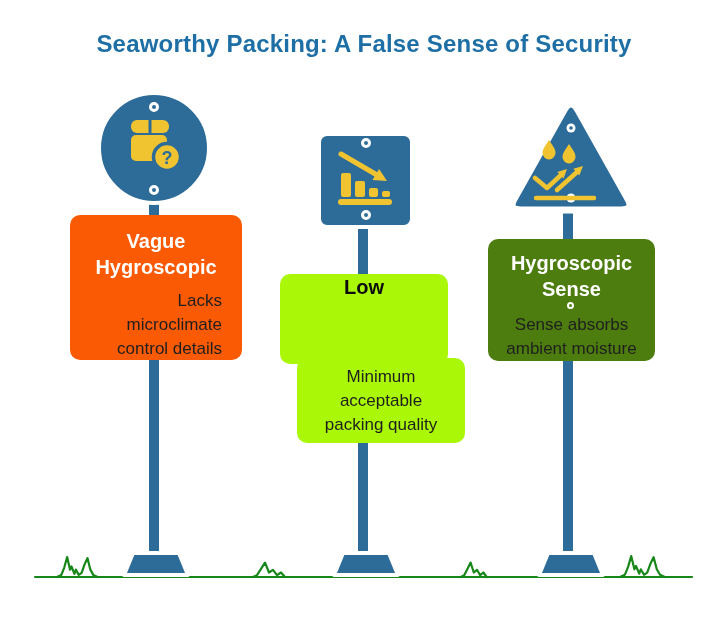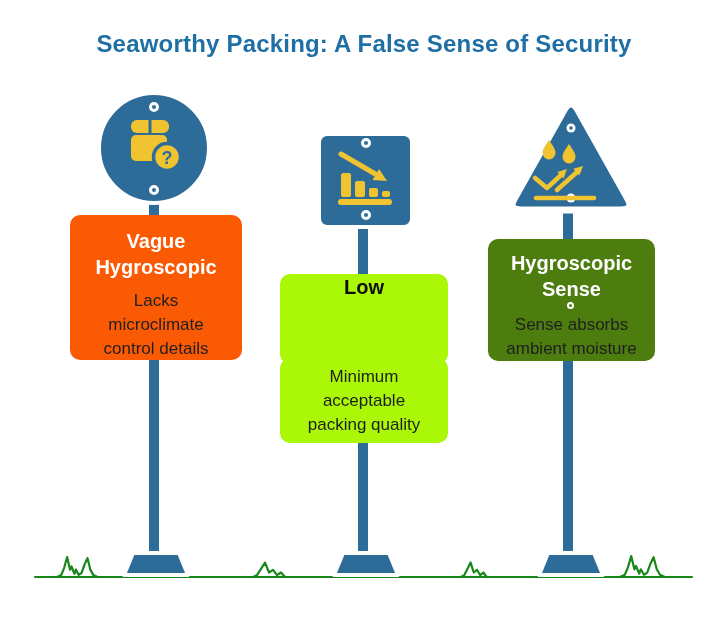--- a/index.html
+++ b/index.html
@@ -80,21 +80,21 @@
     <rect x="5" y="18" width="36" height="26" rx="5" fill="#f0c330"></rect>
     <circle cx="41" cy="40" r="13.5" fill="#f0c330" stroke="#2d6c99" stroke-width="3.5"></circle>
     <text x="41" y="46.5" text-anchor="middle" font-family="Liberation Sans, sans-serif" font-size="18" font-weight="bold" fill="#2d6c99">?</text>
   </svg>
 
   <div class="panel panel-orange" style="background-color: rgb(251, 90, 5);">
     <h2 style="color: rgb(255, 255, 255);">
       <span>Vague</span>
       <span>Hygroscopic</span>
     </h2>
-    <p style="color: rgb(31, 31, 31);">Lacks microclimate control details</p>
+    <p style="color: rgb(31, 31, 31); text-align: right;">Lacks microclimate control details</p>
   </div>
 
   <div class="sign-square" style="background-color: rgb(45, 108, 153);"></div>
   <div class="screw" style="left:361px;top:138px;"></div>
   <div class="screw" style="left:361px;top:210px;"></div>
   <svg class="icon-abs" style="left:335px;top:148px;" width="60" height="60" viewBox="0 0 60 60">
     <g fill="#f0c330">
       <rect x="3" y="51" width="54" height="6" rx="3"></rect>
       <rect x="6" y="25" width="10" height="24" rx="2"></rect>
       <rect x="20" y="33" width="10" height="16" rx="2"></rect>
@@ -103,21 +103,21 @@
       <polygon points="52,33 37.5,32.1 44.1,20.9"></polygon>
     </g>
     <path d="M6,6 L42,27" stroke="#f0c330" stroke-width="5" stroke-linecap="round" fill="none"></path>
   </svg>
 
   <div class="panel panel-lime-1" style="background-color: rgb(170, 247, 7);">
     <h2 style="color: rgb(13, 13, 13);">
       <span>Low</span>
     </h2>
   </div>
-  <div class="panel panel-lime-2" style="background-color: rgb(170, 247, 7);">
+  <div class="panel panel-lime-2" style="background-color: rgb(170, 247, 7); margin-left: 17px;">
     <p style="color: rgb(31, 31, 31);">Minimum acceptable packing quality</p>
   </div>
 
   <svg class="sign-triangle" width="136" height="124" viewBox="0 0 136 124">
     <path d="M61,14 Q68,2 75,14 L125,103 Q131,114 118,114 L18,114 Q5,114 11,103 Z" fill="#2d6c99" stroke="#fff" stroke-width="7" stroke-linejoin="round"></path>
     <circle cx="68" cy="32" r="4.5" fill="#fff"></circle>
       <circle cx="68" cy="32" r="1.8" fill="#2d6c99"></circle>
     <circle cx="68" cy="102" r="4.5" fill="#fff"></circle>
       <circle cx="68" cy="102" r="1.8" fill="#2d6c99"></circle>
   </svg>

